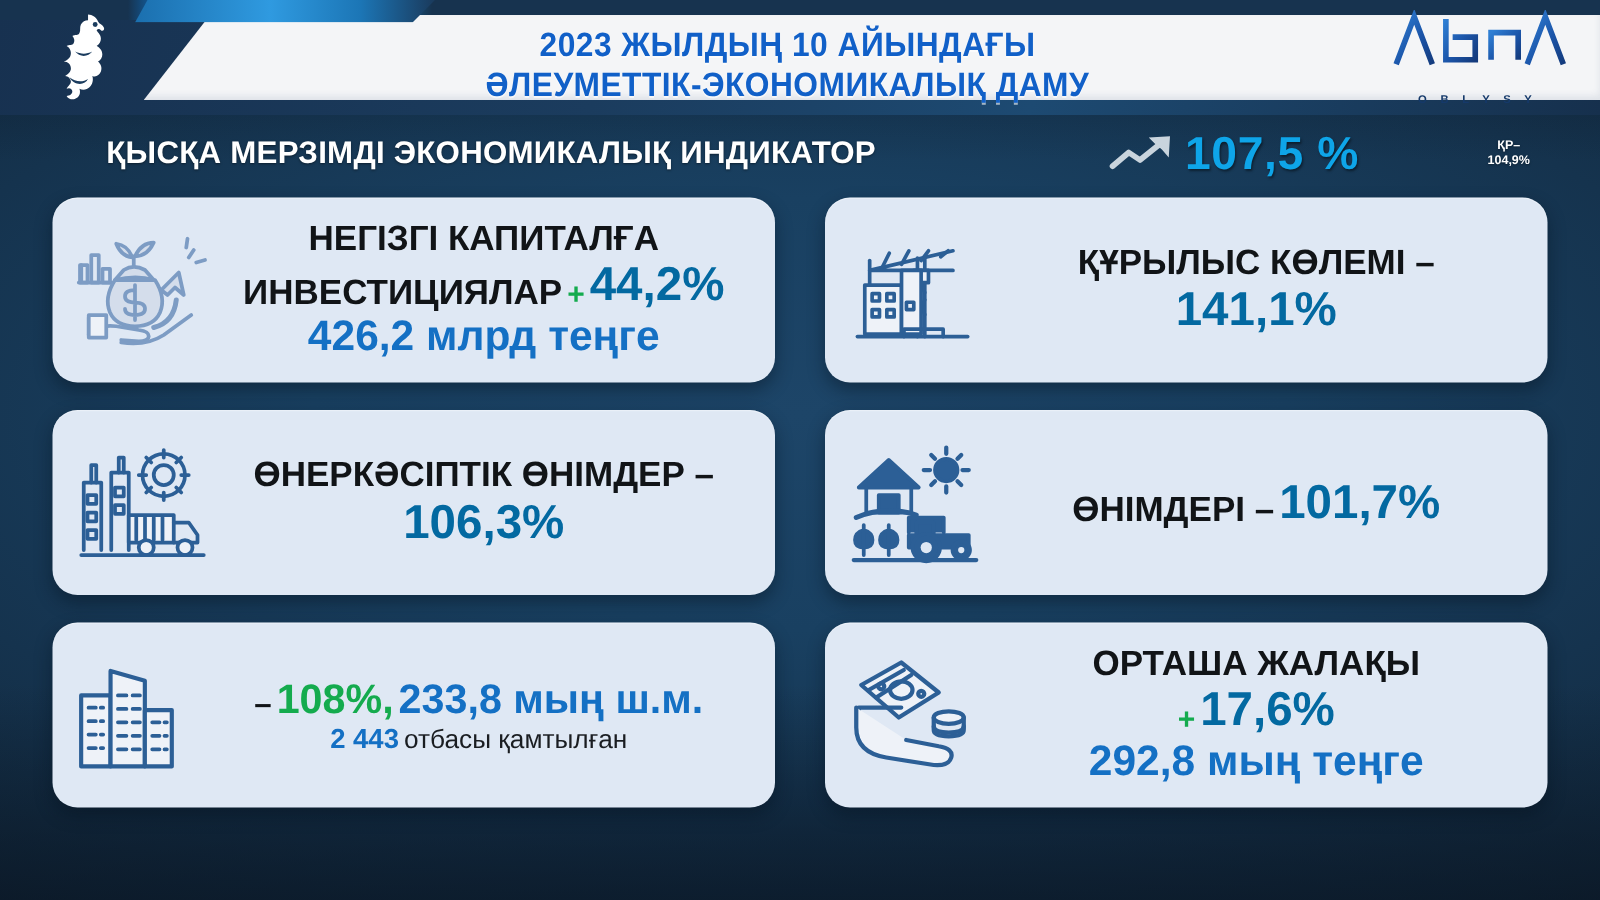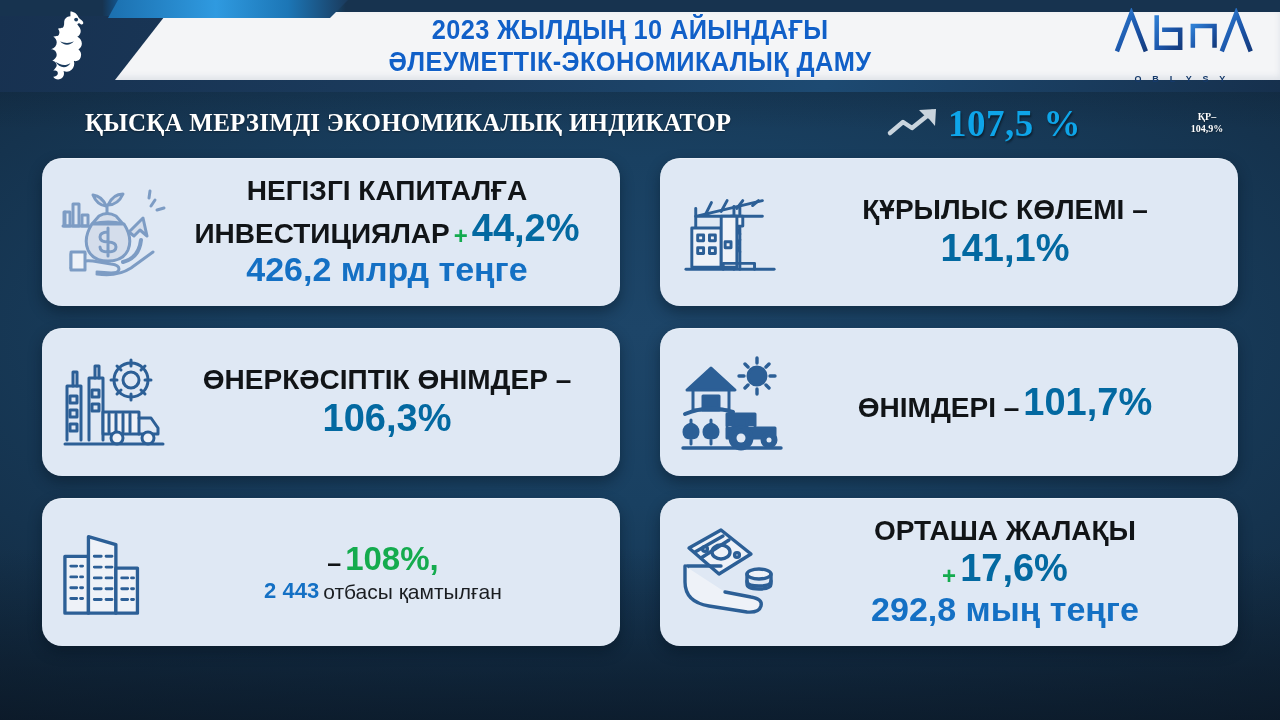--- a/index.html
+++ b/index.html
@@ -46,21 +46,21 @@
     position:absolute;left:108px;top:0;width:240px;height:18px;
     background:linear-gradient(90deg,#1b6fae 0%,#2f9ae0 45%,#1c76b6 75%,#1a3a5c 100%);
     clip-path:polygon(10px 0,240px 0,222px 100%,0 100%);
   }
   .emblem{
     position:absolute;left:28px;top:6px;width:78px;height:82px;
     display:flex;align-items:center;justify-content:center;
   }
   .title-wrap{
     position:absolute;left:200px;top:8px;width:860px;height:76px;
-    display:flex;flex-direction:column;align-items:center;justify-content:center;
+    display:flex;flex-direction:column;align-items:center;justify-content:flex-end;
     gap:1px;
   }
   .title-line{
     color:#1160c8;
     font-weight:bold;
     font-size:27px;
     letter-spacing:.4px;
     line-height:1.14;
     white-space:nowrap;
     transform:scaleX(.94);
@@ -70,21 +70,21 @@
     position:absolute;right:18px;top:8px;width:160px;height:76px;
     display:flex;flex-direction:column;align-items:center;justify-content:center;
   }
   .logo-sub{
     color:#15396a;font-size:9px;letter-spacing:4.2px;font-weight:bold;margin-top:19px;
   }
 
   
   .indicator{
     position:absolute;left:0;top:92px;width:1280px;height:62px;
-    display:flex;align-items:center;font-family:Liberation Serif, serif;
+    display:flex;align-items:center;
   }
   .ind-label{
     position:absolute;left:85px;top:50%;transform:translateY(-50%);
     color:#ffffff;font-weight:bold;font-size:25px;letter-spacing:.2px;
     white-space:nowrap;
     text-shadow:0 1px 2px rgba(0,0,0,.45);
   }
   .ind-arrow{
     position:absolute;left:886px;top:50%;transform:translateY(-50%);
     width:56px;height:34px;
@@ -365,20 +365,21 @@
             <path d="M64 67 L70 67 M74 67 L76 67"></path>
             <path d="M64 78 L70 78 M74 78 L76 78"></path>
           </g>
         </g>
       </svg>
     </div>
     <div class="card-body">
       <div class="row">
         <span class="t-dark-sm">–</span>
         <span class="t-green">108%,</span>
+        <span class="t-blue">233,8 мың ш.м.</span>
       </div>
       <div class="row">
         <span class="t-sub-blue">2 443</span>
         <span class="t-sub">отбасы қамтылған</span>
       </div>
     </div>
   </div>
 
   <div class="card">
     <div class="card-icon">

